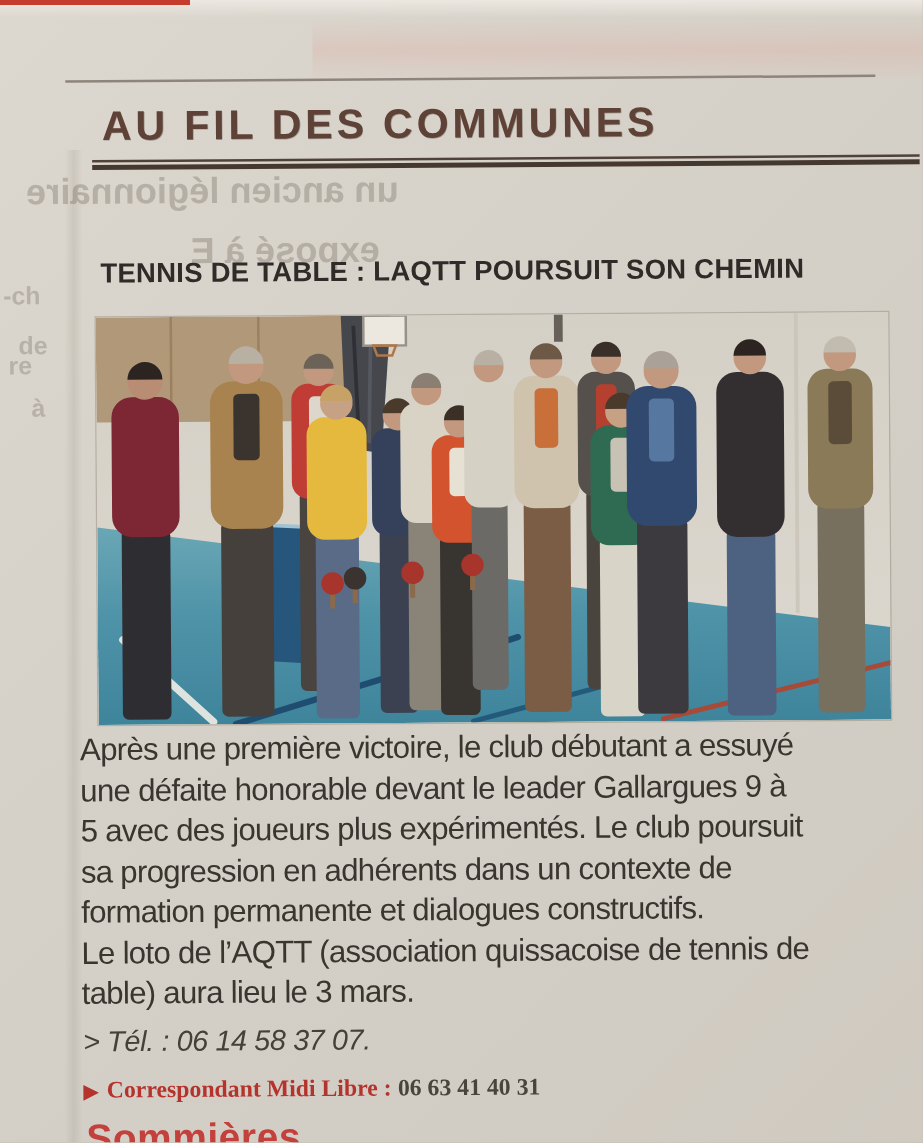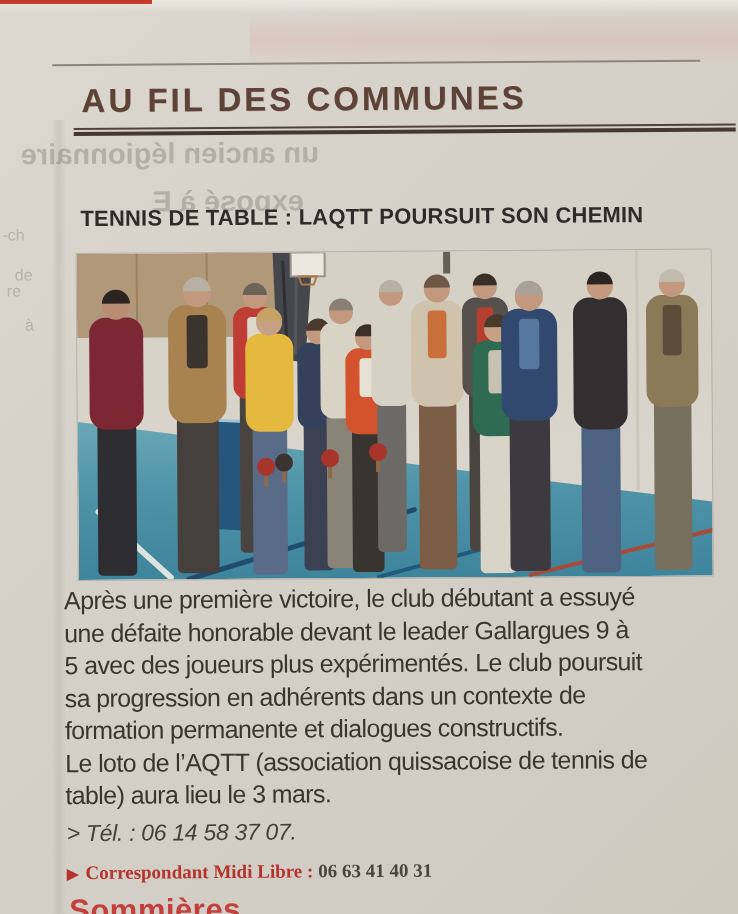--- a/index.html
+++ b/index.html
@@ -20,21 +20,21 @@
   .section-title{position:absolute;left:84px;top:80px;margin:0;font-size:33px;font-weight:800;
                  letter-spacing:3px;color:#5f4237;text-shadow:0.5px 0.5px 0 rgba(60,40,30,0.35);}
   .double-rule{position:absolute;left:76px;top:126px;width:662px;}
   .double-rule .r1{height:2px;background:#50423a;}
   .double-rule .r2{height:4px;background:#453830;margin-top:2px;}
 
   .bleed{position:absolute;color:rgba(122,112,102,0.38);font-weight:700;transform:scaleX(-1);
          white-space:nowrap;pointer-events:none;}
   .bleed1{left:4px;top:136px;font-size:29px;width:336px;text-align:center;}
   .bleed2{left:120px;top:184px;font-size:29px;width:220px;text-align:center;}
-  .frag{position:absolute;color:rgba(122,112,102,0.35);font-weight:400;font-size:16px;}
+  .frag{position:absolute;color:rgba(122,112,102,0.35);font-weight:700;font-size:20px;}
   .frag0{left:4px;top:224px;} .frag1{left:16px;top:264px;} .frag2{left:8px;top:280px;} .frag3{left:26px;top:314px;}
 
   .town{position:absolute;left:82px;top:166px;margin:0;font-size:28px;font-weight:700;color:#c4403c;}
   .headline{position:absolute;left:82px;top:204px;margin:0;font-size:22px;font-weight:700;
             letter-spacing:0.2px;color:#2f2b28;white-space:nowrap;}
 
   .photo{position:absolute;left:78px;top:252px;width:634px;height:326px;overflow:hidden;
          box-shadow:0 0 0 1px rgba(120,110,95,0.35);background:#d8d3ca;}
   .photo svg{display:block;}
 

